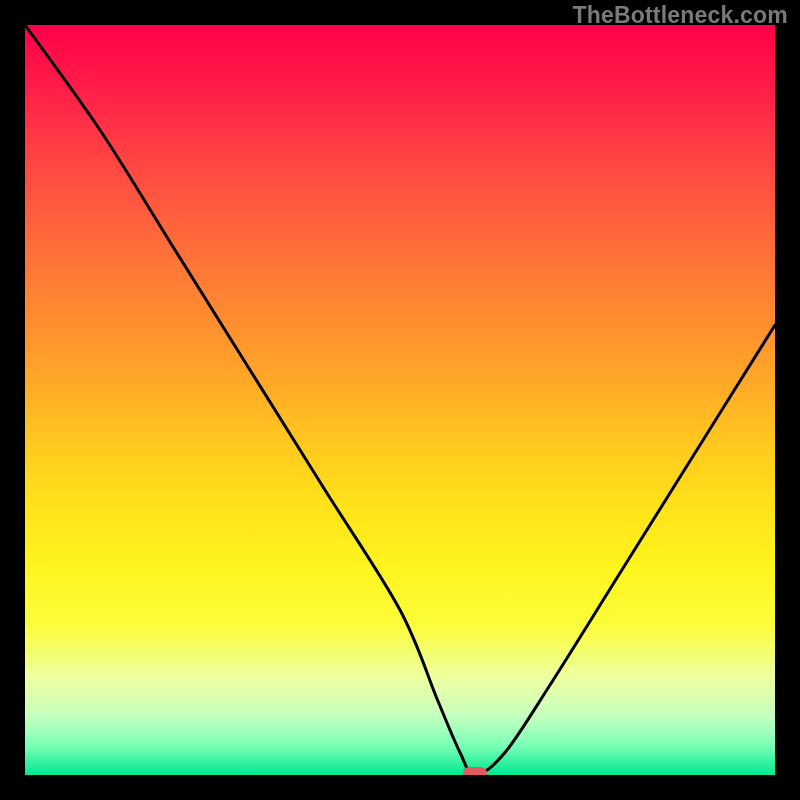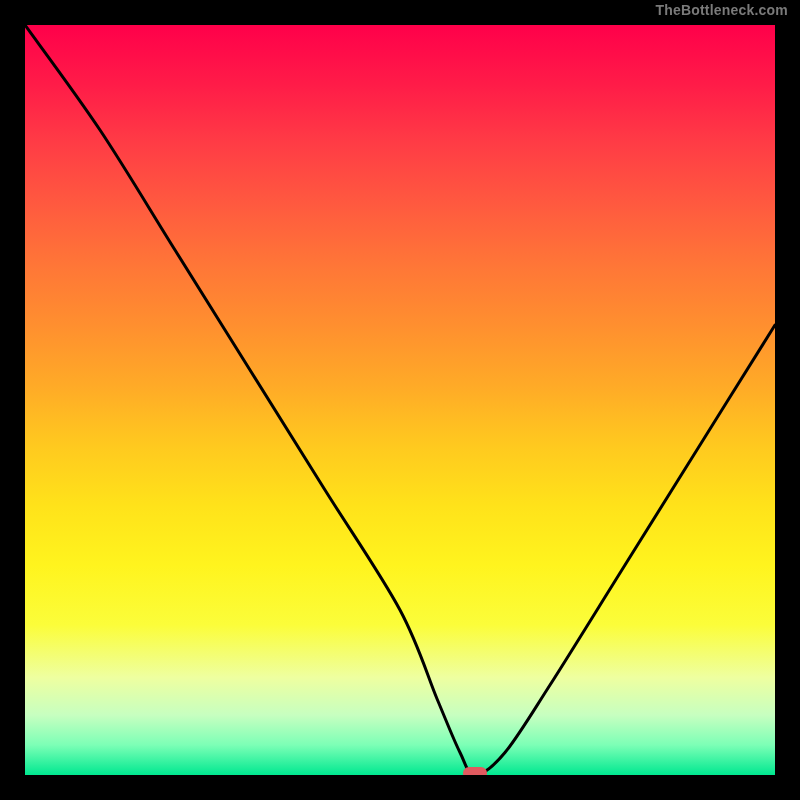--- a/index.html
+++ b/index.html
@@ -42,21 +42,21 @@
       #c7ffc0 92%,
       #7cffb6 96%,
       #00e890 100%
     );
   }
   .watermark {
     position: absolute;
     top: 2px;
     right: 12px;
     color: #7a7a7a;
-    font-size: 14px;
+    font-size: 23px;
     font-weight: 600;
     letter-spacing: 0.2px;
     user-select: none;
   }
   svg.curve {
     position: absolute;
     top: 0;
     left: 0;
     width: 750px;
     height: 750px;

